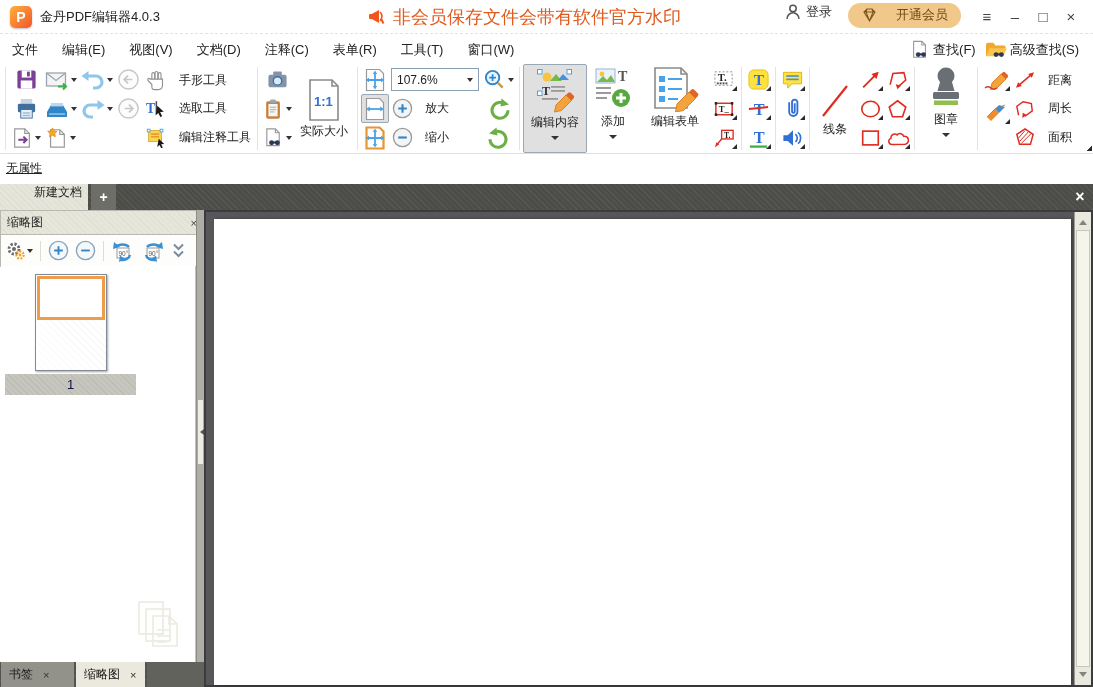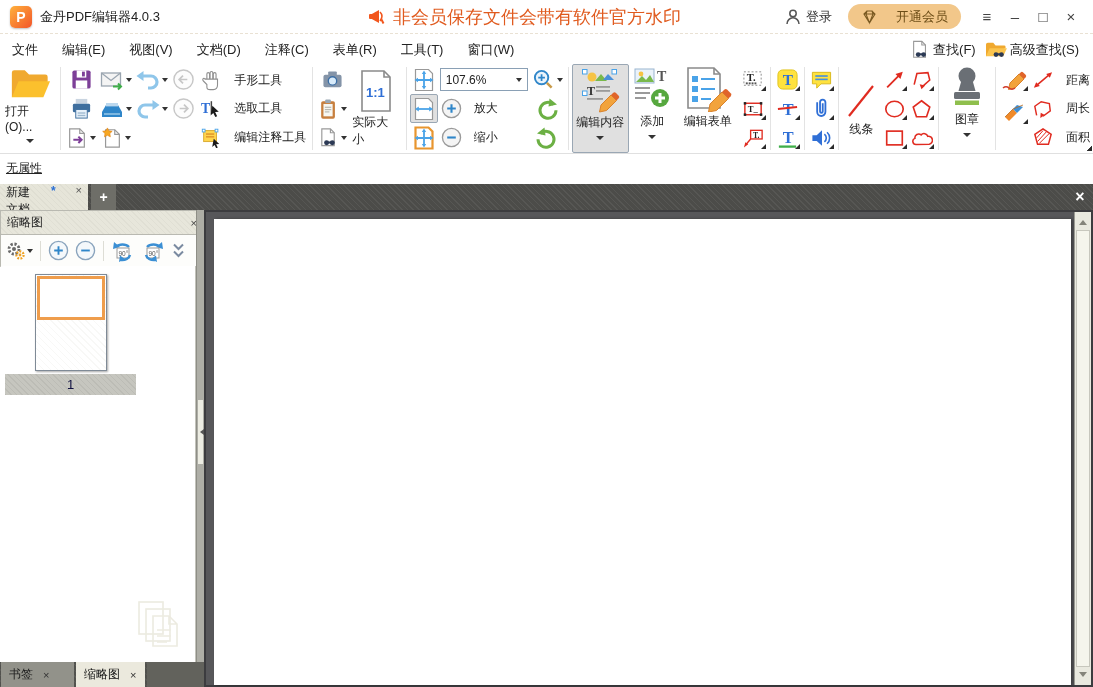--- a/index.html
+++ b/index.html
@@ -2,21 +2,21 @@
 <html><head>
 <meta charset="utf-8">
 <style>
   html,body{margin:0;padding:0;background:#888;}
   .app{position:relative;width:1093px;height:687px;background:#fff;font-family:"Liberation Sans",sans-serif;font-size:12px;color:#222;overflow:hidden;}
   
   .titlebar{position:absolute;top:0;left:0;right:0;height:33px;background:#fff;display:flex;align-items:center;}
   .logo{width:22px;height:22px;border-radius:5px;margin:0 8px 0 10px;background:linear-gradient(135deg,#ffb13b,#f2552a);color:#fff;font-weight:bold;font-size:14px;display:flex;align-items:center;justify-content:center;box-shadow:0 1px 2px rgba(0,0,0,.25);}
   .apptitle{font-size:13px;color:#222;}
   .notice{position:absolute;left:368px;display:flex;align-items:center;gap:6px;color:#e05a1e;font-size:18px;}
-  .tb-right{margin-left:auto;display:flex;align-items:center;padding-right:8px;}
+  .tb-right{margin-left:auto;display:flex;align-items:flex-start;padding-right:8px;}
   .login{display:flex;align-items:center;gap:4px;font-size:13px;color:#333;margin-right:16px;}
   .vip{display:flex;align-items:center;gap:18px;background:#f2c78a;border-radius:13px;height:25px;padding:0 13px;color:#6b4c16;font-size:13px;margin-right:12px;}
   .winbtn{width:28px;height:28px;display:flex;align-items:center;justify-content:center;font-size:15px;color:#444;}
   
   .menubar{position:absolute;top:33px;left:0;right:0;height:31px;border-top:1px dashed #e9e1d3;display:flex;align-items:center;font-size:13px;background:#fff;}
   .menu-item{padding:0 12px;height:100%;display:flex;align-items:center;}
   .menufind{margin-left:auto;display:flex;align-items:center;gap:3px;padding-right:8px;font-size:13px;}
   .menufind .lbl{margin-right:6px;}
   
   .toolbar{position:absolute;top:64px;left:0;right:0;height:90px;border-bottom:1px solid #e0e0e0;display:flex;align-items:stretch;padding-left:2px;background:#fff;box-sizing:border-box;}
@@ -27,21 +27,21 @@
   .bigv{display:flex;flex-direction:column;align-items:center;justify-content:flex-start;padding:2px 3px;}
   .bigv .lab{margin-top:1px;}
   .car{width:0;height:0;border:4px solid transparent;border-top:4px solid #333;margin-top:5px;}
   .car-r{width:0;height:0;border:3.5px solid transparent;border-top:4px solid #333;margin-top:4px;margin-left:1px;}
   .pressed{background:#e0e0e0;border:1px solid #9aa7b4;border-radius:2px;}
   .combo{width:76px;height:21px;border:1px solid #8aa0b5;background:#fff;display:flex;align-items:center;justify-content:space-between;padding:0 5px;font-size:12px;}
   .corner::after{content:"";position:absolute;right:1px;bottom:2px;width:0;height:0;border-left:5px solid transparent;border-bottom:5px solid #2b2b2b;}
   
   .propbar{position:absolute;top:155px;left:0;right:0;height:29px;background:#fff;padding:5px 6px;box-sizing:border-box;font-size:12px;text-decoration:underline;}
   .tabbar{position:absolute;top:184px;left:0;right:0;height:26px;background:#4c4c49;background-image:repeating-linear-gradient(45deg,rgba(255,255,255,.06) 0 1px,transparent 1px 4px);display:flex;align-items:stretch;}
-  .doc-tab{width:88px;background:#e6e5d9;background-image:repeating-linear-gradient(45deg,rgba(0,0,0,.03) 0 1px,transparent 1px 4px);display:flex;align-items:flex-start;padding:0 6px;gap:20px;font-size:12px;box-sizing:border-box;}
+  .doc-tab{width:88px;background:#e6e5d9;background-image:repeating-linear-gradient(45deg,rgba(0,0,0,.03) 0 1px,transparent 1px 4px);display:flex;align-items:flex-end;padding:0 6px;gap:20px;font-size:12px;box-sizing:border-box;flex-direction:column;}
   .doc-tab .star{color:#2b6fd4;font-weight:bold;}
   .doc-tab .x{margin-left:auto;color:#555;font-size:11px;}
   .newtab{width:25px;margin-left:3px;background:#6e6e68;color:#fff;display:flex;align-items:center;justify-content:center;font-weight:bold;font-size:14px;}
   .tabbar-close{margin-left:auto;color:#fff;font-weight:bold;width:26px;display:flex;align-items:center;justify-content:center;font-size:16px;}
   
   .content{position:absolute;top:210px;left:0;right:0;bottom:0;text-align:center;}
   .panel{position:absolute;left:0;top:0;width:204px;bottom:0;background:#fff;}
   .panel-header{height:25px;background:#e7e6db;background-image:repeating-linear-gradient(45deg,rgba(0,0,0,.03) 0 1px,transparent 1px 4px);border:1px solid #b9b9b1;display:flex;align-items:center;padding:0 6px;font-size:12px;box-sizing:border-box;}
   .panel-header .x{margin-left:auto;color:#444;font-size:11px;}
   .panel-tools{height:31px;border-bottom:1px solid #d4d4cc;border-left:1px solid #b9b9b1;border-right:1px solid #b9b9b1;display:flex;align-items:center;gap:2px;padding:0 3px;background:#fdfdfb;}
@@ -136,28 +136,20 @@
           <circle cx="12" cy="16" r="2.6" fill="#2c3a55"></circle>
           <circle cx="18" cy="16" r="2.6" fill="#2c3a55"></circle>
           <rect x="13" y="14.6" width="4" height="2.2" fill="#2c3a55"></rect>
         </svg>
       <span class="lbl">高级查找(S)</span>
     </div>
   </div>
 
   <div class="toolbar">
 
-    <div class="bigv" style="width:56px;">
-      <svg width="42" height="36" viewBox="0 0 44 36">
-          <path d="M3 32 V6 a2.5 2.5 0 0 1 2.5-2.5 h11 l4.5 4.5 H38 a2.5 2.5 0 0 1 2.5 2.5 v5" fill="#f0a92f"></path>
-          <path d="M3 32 l7-17 h33 l-7 17 z" fill="#fbc02d"></path>
-        </svg>
-      <span class="lab">打开(O)...</span>
-      <i class="car"></i>
-    </div>
     <div class="sep"></div>
 
     <div class="col">
       <div class="sbtn">
         <svg width="23" height="23" viewBox="0 0 24 24">
             <rect x="2.5" y="2.5" width="19" height="19" rx="2" fill="#7d3f98"></rect>
             <rect x="7" y="2.5" width="10" height="7.5" fill="#fff"></rect>
             <rect x="12.5" y="3.8" width="3" height="5" fill="#7d3f98"></rect>
             <rect x="6" y="13" width="12" height="8.5" fill="#fff"></rect>
           </svg>

